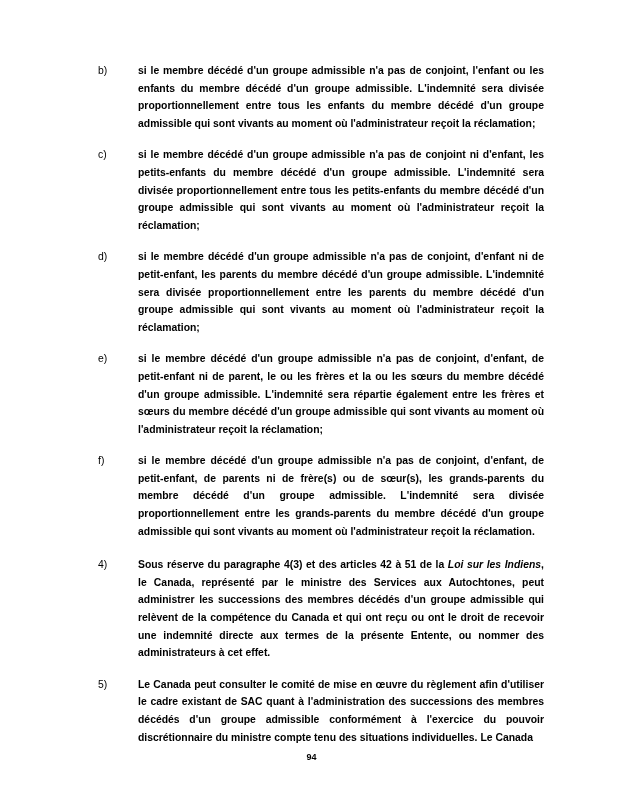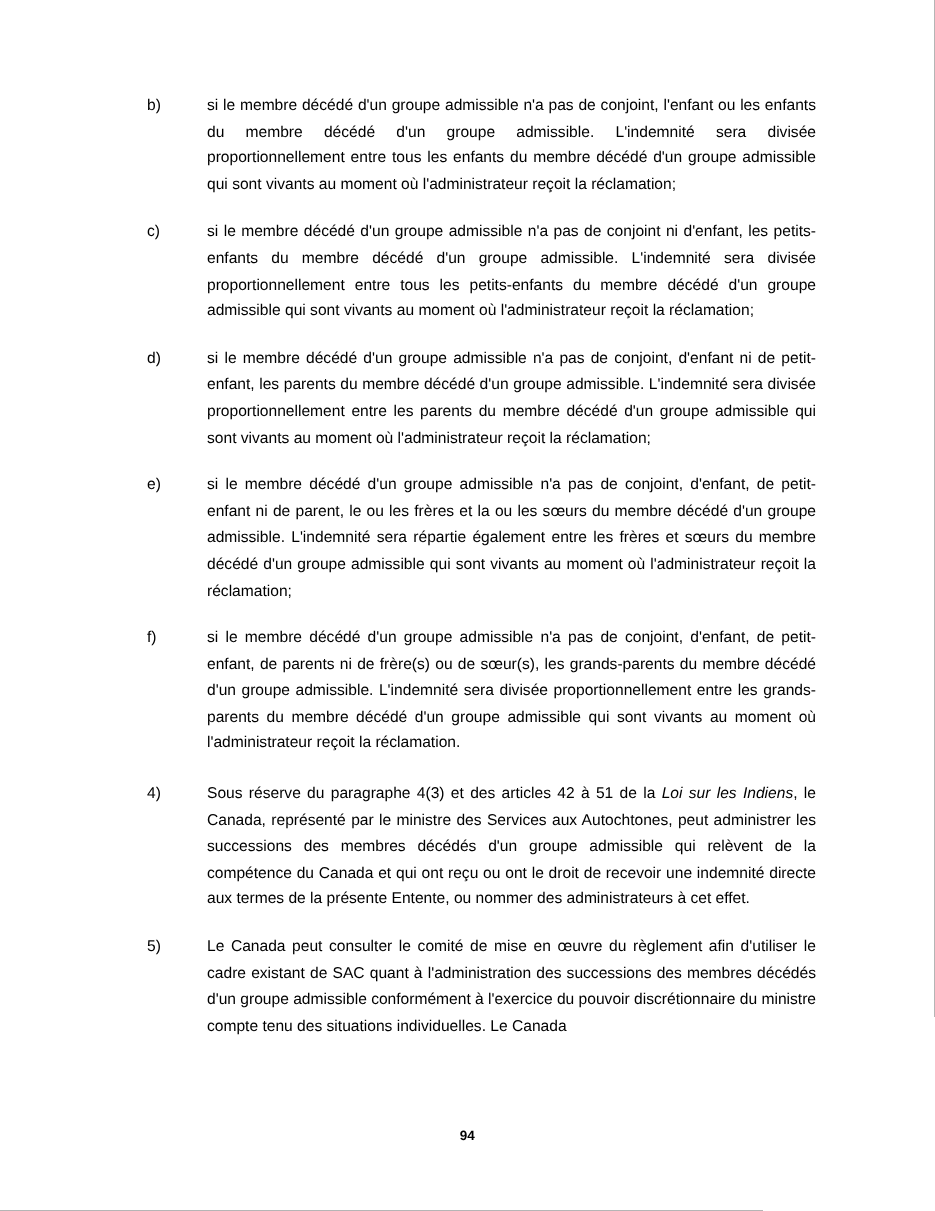--- a/index.html
+++ b/index.html
@@ -37,20 +37,21 @@
     color: #000;
   }
   .clause-body {
     flex: 1 1 auto;
     font-size: 10.4px;
     line-height: 17.6px;
     color: #000;
     text-align: justify;
     text-justify: inter-word;
     hyphens: none;
+    font-weight: bold;
   }
   .clause-body i {
     font-style: italic;
   }
   .numbered {
     display: flex;
     align-items: flex-start;
     margin-bottom: 14px;
   }
   .numbered .clause-label {

